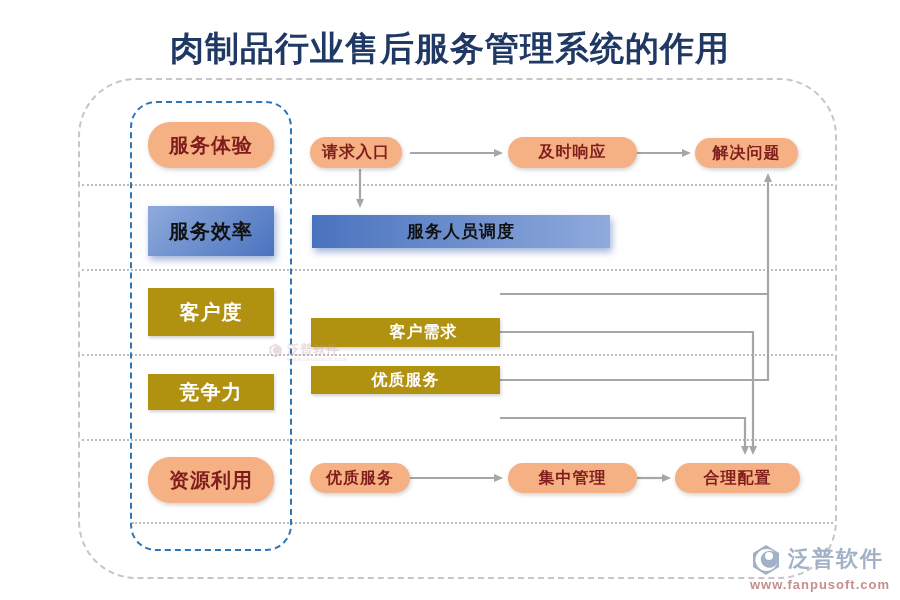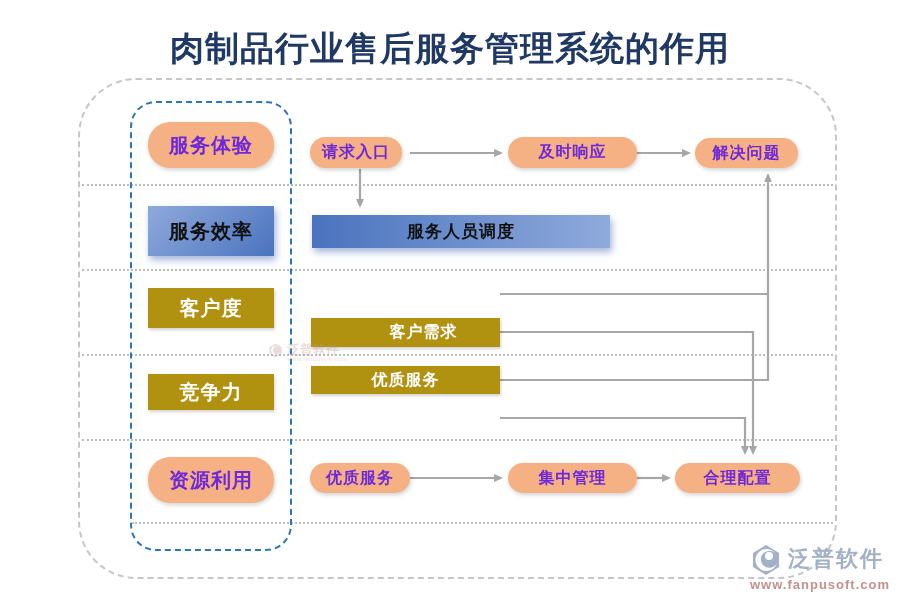--- a/index.html
+++ b/index.html
@@ -22,31 +22,31 @@
   .sep4{left:82px;top:439px;width:751px;}
   .sep5{left:132px;top:522px;width:701px;}
   .side-frame{
     position:absolute;left:130px;top:101px;width:158px;height:446px;
     border:2px dashed var(--blue-frame);border-radius:26px;background:transparent;
   }
   .box{
     position:absolute;display:flex;align-items:center;justify-content:center;
     font-weight:700;letter-spacing:1px;box-sizing:border-box;
   }
-  .orange{background:var(--orange);color:#6d28d9;box-shadow:1px 2px 4px rgba(0,0,0,.18);border-radius:22px;}
+  .orange{background:var(--orange);color:#7f1d1d;box-shadow:1px 2px 4px rgba(0,0,0,.18);border-radius:22px;}
   .gold{background:var(--gold);color:#ffffff;box-shadow:1px 2px 3px rgba(0,0,0,.18);}
   .blue-diag{background:linear-gradient(135deg,var(--blue-light) 0%,var(--blue-dark) 100%);
     color:#111;box-shadow:2px 4px 7px rgba(90,120,190,.55);}
   .blue-horiz{background:linear-gradient(90deg,var(--blue-dark) 0%,var(--blue-light) 100%);
     color:#111;box-shadow:2px 4px 7px rgba(90,120,190,.55);}
   
   .side-box{left:148px;width:126px;font-size:20px;}
   .s1{top:122px;height:46px;}
   .s2{top:206px;height:50px;}
-  .s3{top:288px;height:40px;}
+  .s3{top:288px;height:48px;}
   .s4{top:374px;height:36px;}
   .s5{top:457px;height:46px;}
   
   .node{font-size:16px;}
   .n-request{left:310px;top:137px;width:92px;height:31px;}
   .n-response{left:508px;top:137px;width:129px;height:31px;}
   .n-solve{left:695px;top:138px;width:103px;height:30px;}
   .n-dispatch{left:312px;top:215px;width:298px;height:33px;font-size:17px;}
   .n-data{left:311px;top:280px;width:189px;height:28px;}
   .n-needs{left:311px;top:318px;width:189px;height:29px;padding-left:36px;}

